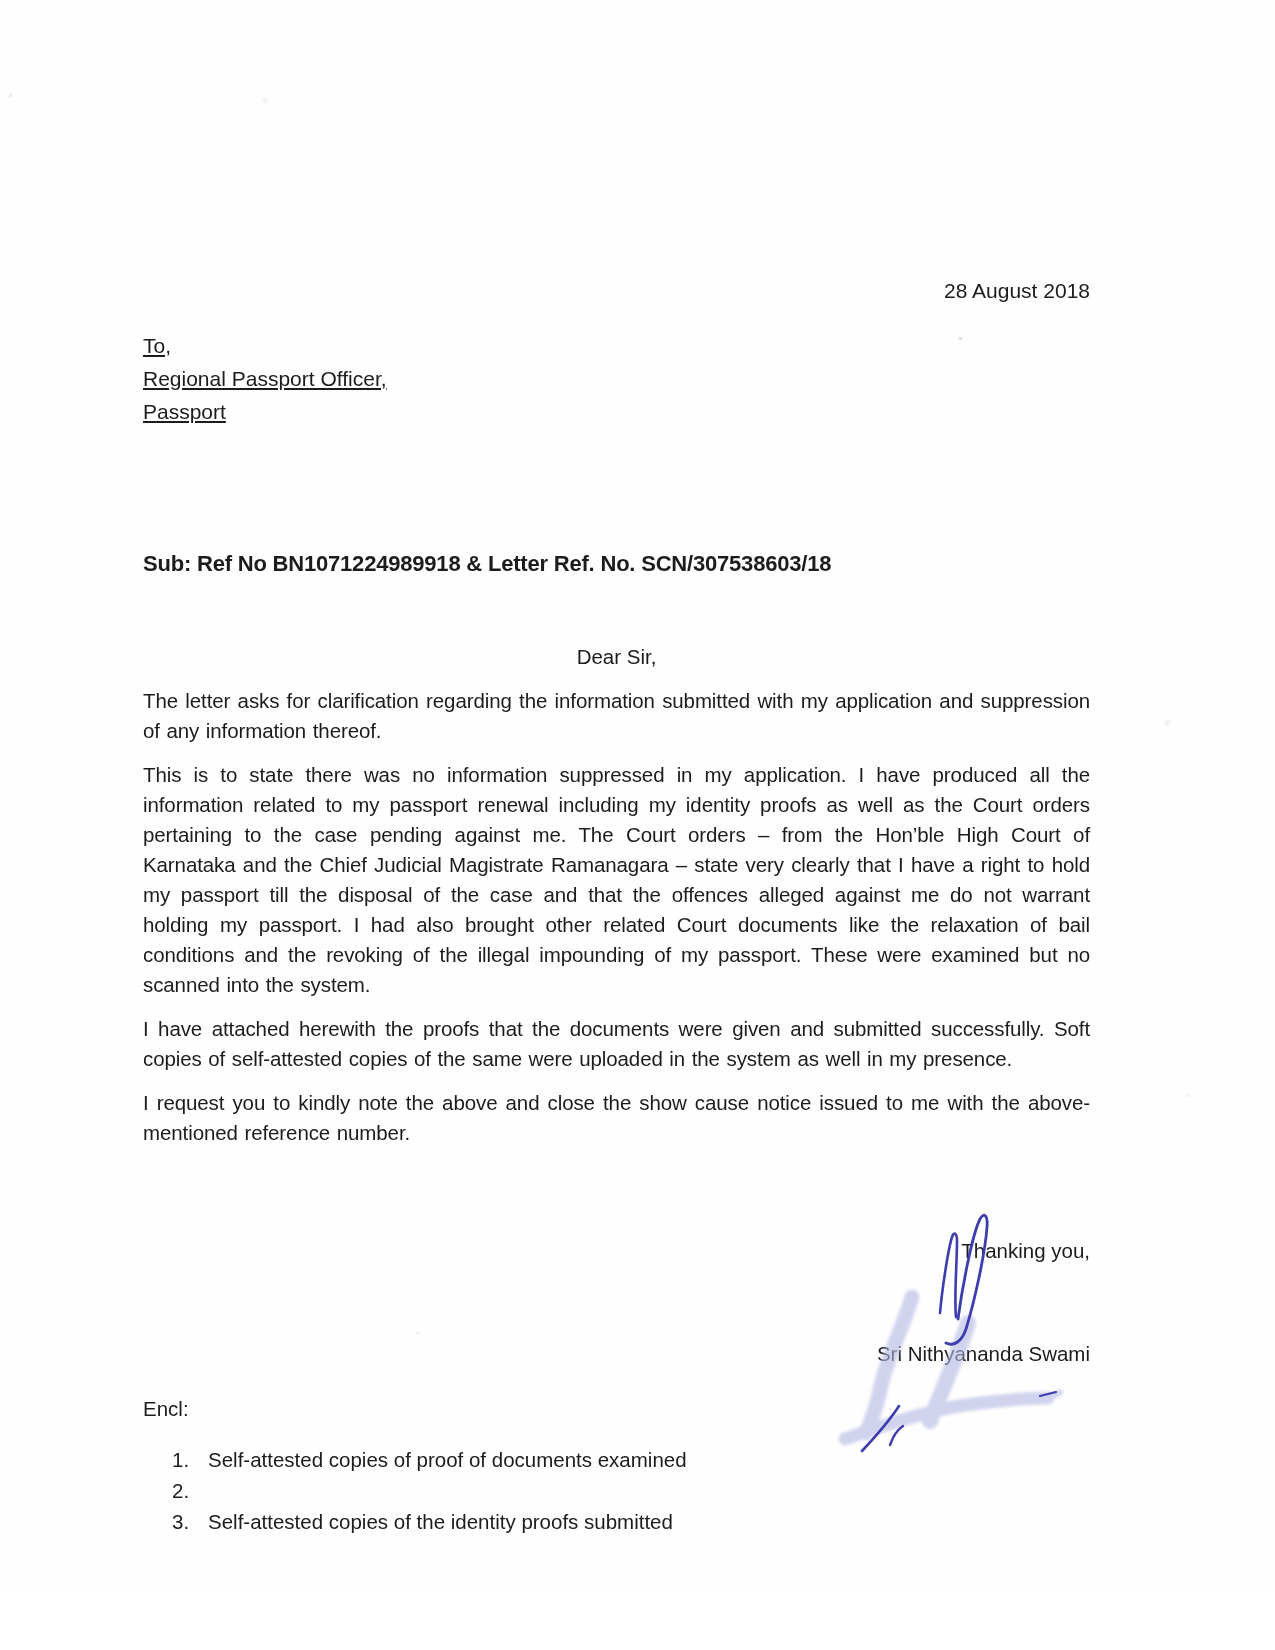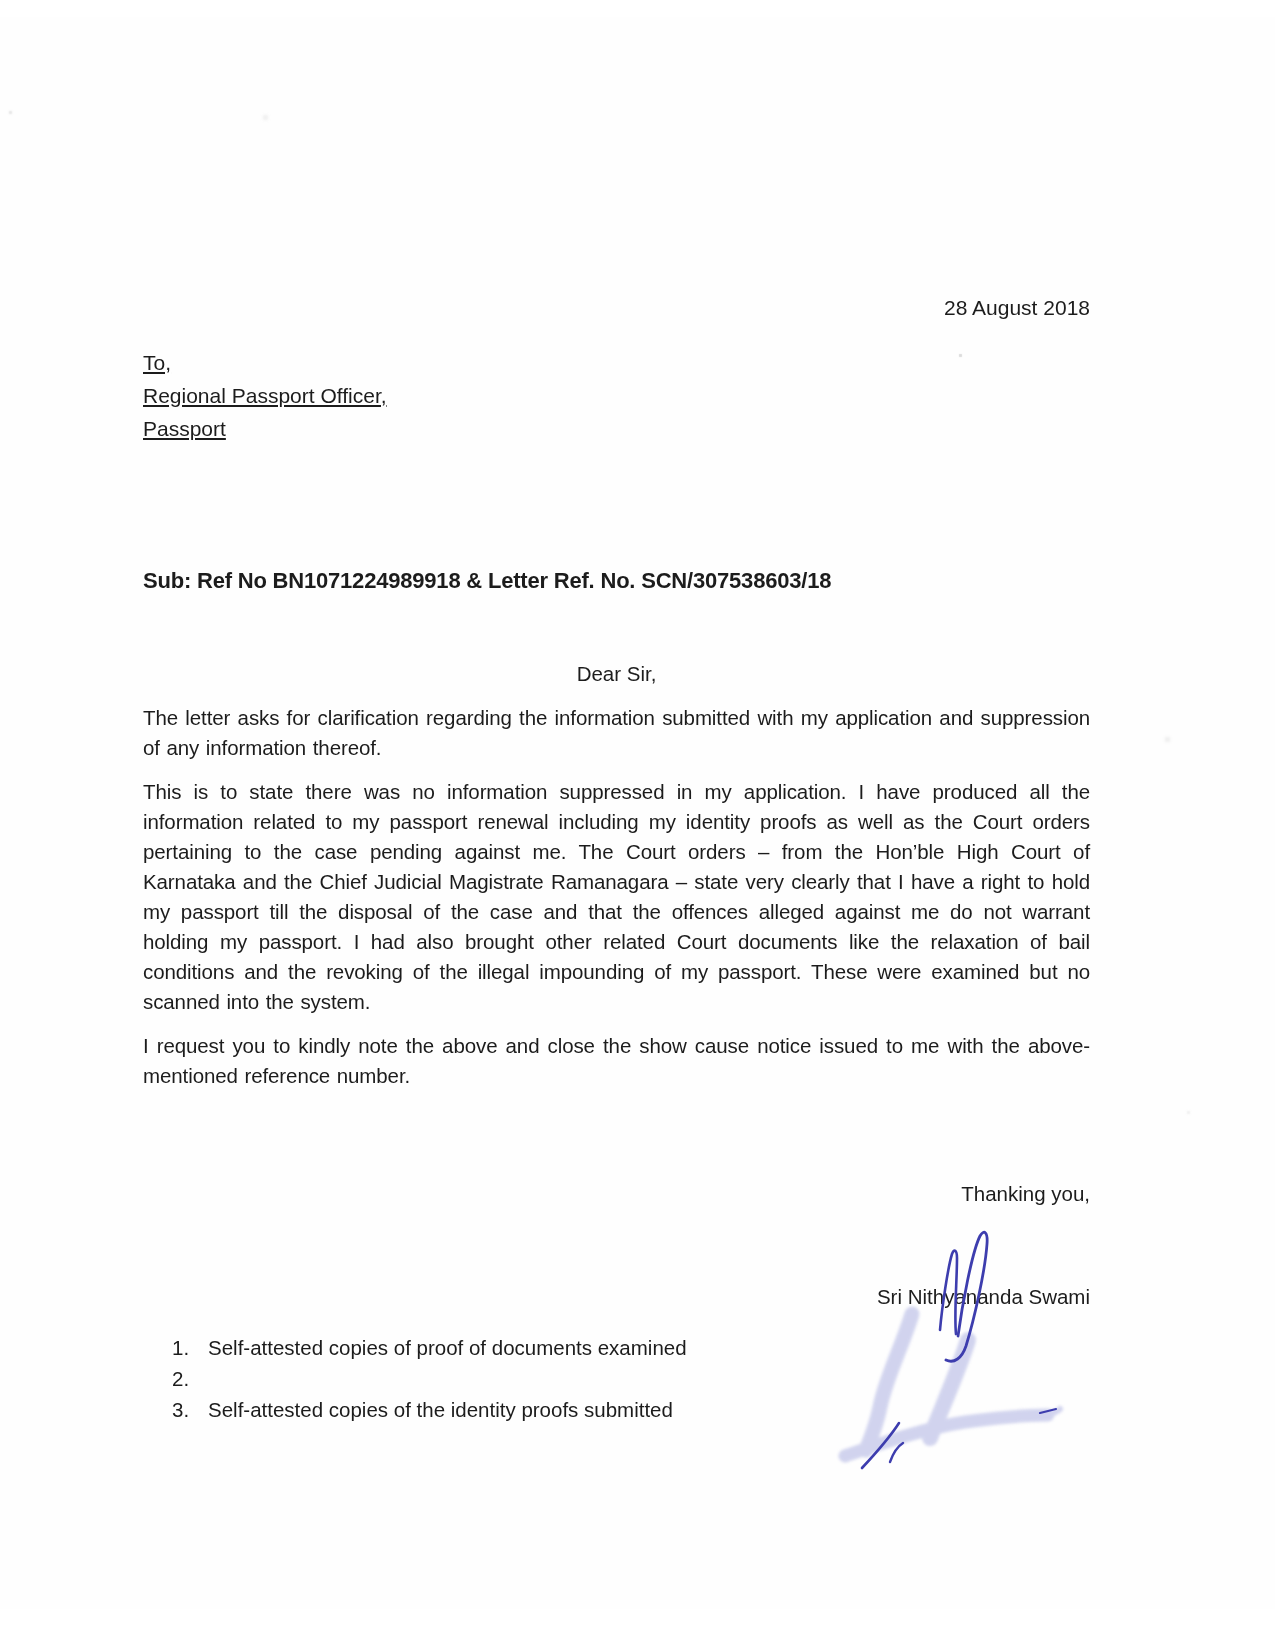--- a/index.html
+++ b/index.html
@@ -1,19 +1,19 @@
 <!DOCTYPE html>
 <html><head>
 <meta charset="utf-8">
 <style>
   html, body { margin: 0; padding: 0; background: #ffffff; }
   .page {
     position: relative;
     width: 1275px; height: 1592px;
-    margin: 17px auto;
+    margin: 0 auto;
     background: #fefefe;
     font-family: "Liberation Sans", sans-serif;
     color: #1c1c1c;
     overflow: hidden;
   }
   .content {
     position: absolute; top: 0; left: 143px;
     width: 947px;
   }
   .date-line {
@@ -86,26 +86,28 @@
       <div>Regional Passport Officer,</div>
       <div>Passport</div>
     </div>
 
     <div class="subject-line">Sub: Ref No BN1071224989918 &amp; Letter Ref. No. SCN/307538603/18</div>
 
     <div class="greeting">Dear Sir,</div>
 
     <p class="body-para">The letter asks for clarification regarding the information submitted with my application and suppression of any information thereof.</p>
     <p class="body-para">This is to state there was no information suppressed in my application. I have produced all the information related to my passport renewal including my identity proofs as well as the Court orders pertaining to the case pending against me. The Court orders – from the Hon’ble High Court of Karnataka and the Chief Judicial Magistrate Ramanagara – state very clearly that I have a right to hold my passport till the disposal of the case and that the offences alleged against me do not warrant holding my passport. I had also brought other related Court documents like the relaxation of bail conditions and the revoking of the illegal impounding of my passport. These were examined but no scanned into the system.</p>
+    <p class="body-para">I have attached herewith the proofs that the documents were given and submitted successfully. Soft copies of self-attested copies of the same were uploaded in the system as well in my presence.</p>
     <p class="body-para">I request you to kindly note the above and close the show cause notice issued to me with the above-mentioned reference number.</p>
 
     <div class="thanks-line">Thanking you,</div>
 
     <div class="signatory-line">Sri Nithyananda Swami</div>
 
+    <div class="encl-label">Encl:</div>
 
     <div class="encl-list">
       <div class="encl-item">
         <span class="num">1.</span>
         <span>Self-attested copies of proof of documents examined</span>
       </div>
       <div class="encl-item">
         <span class="num">2.</span>
       </div>
       <div class="encl-item">

